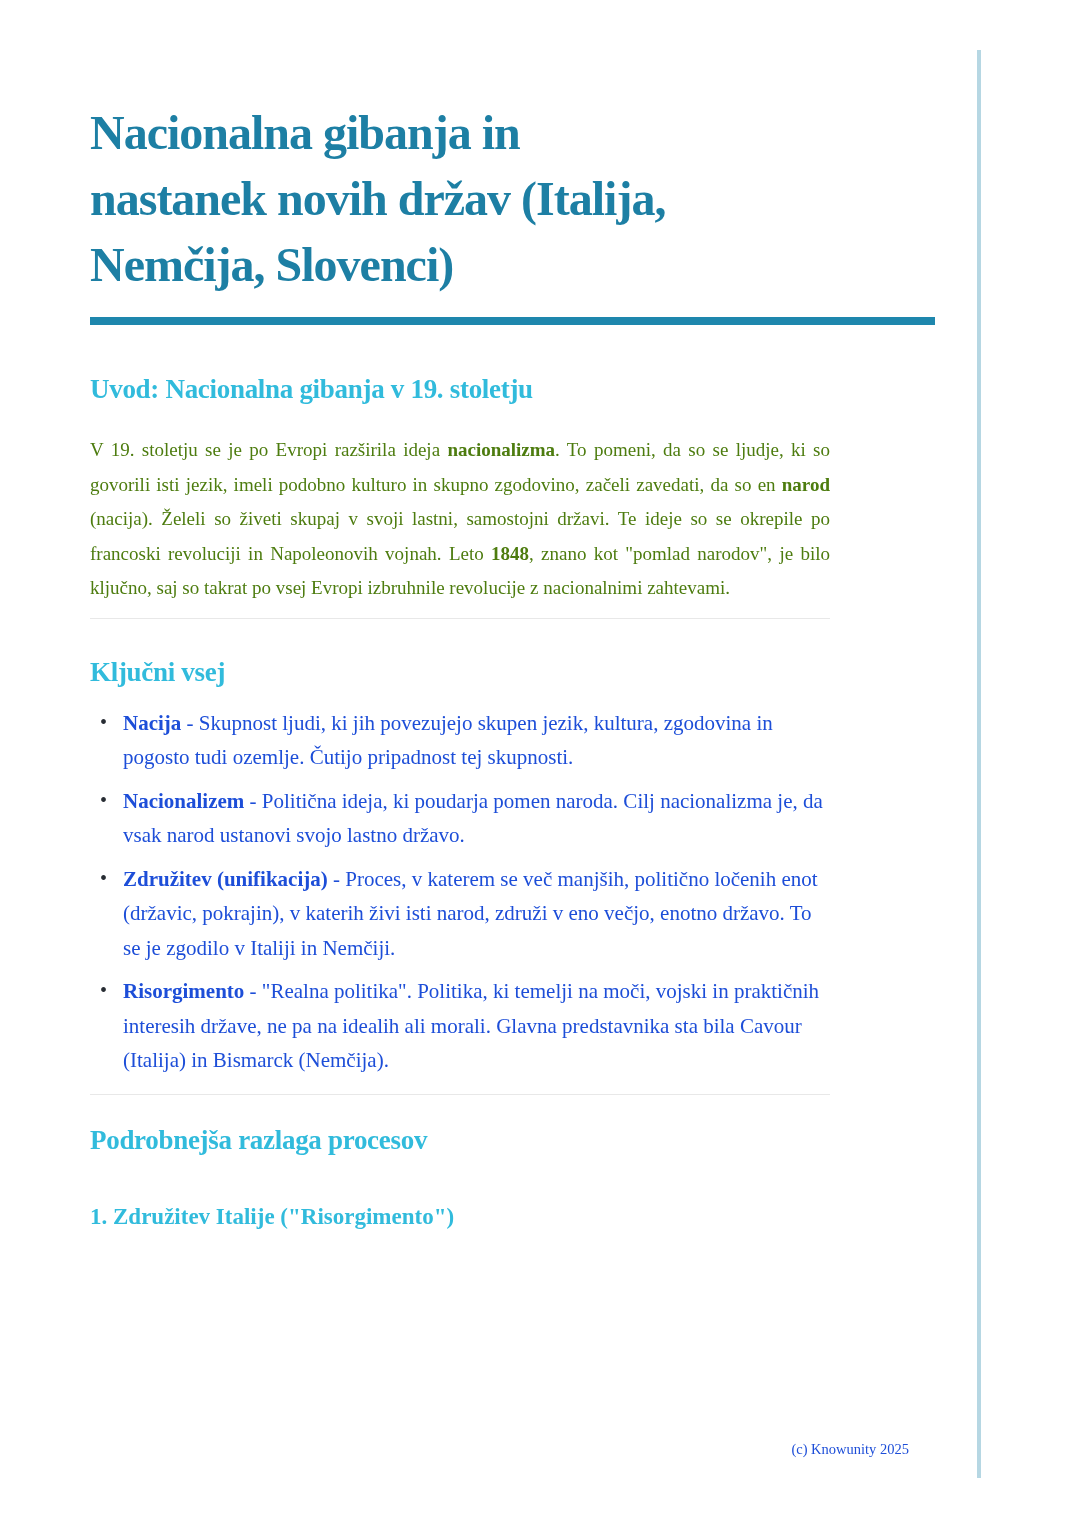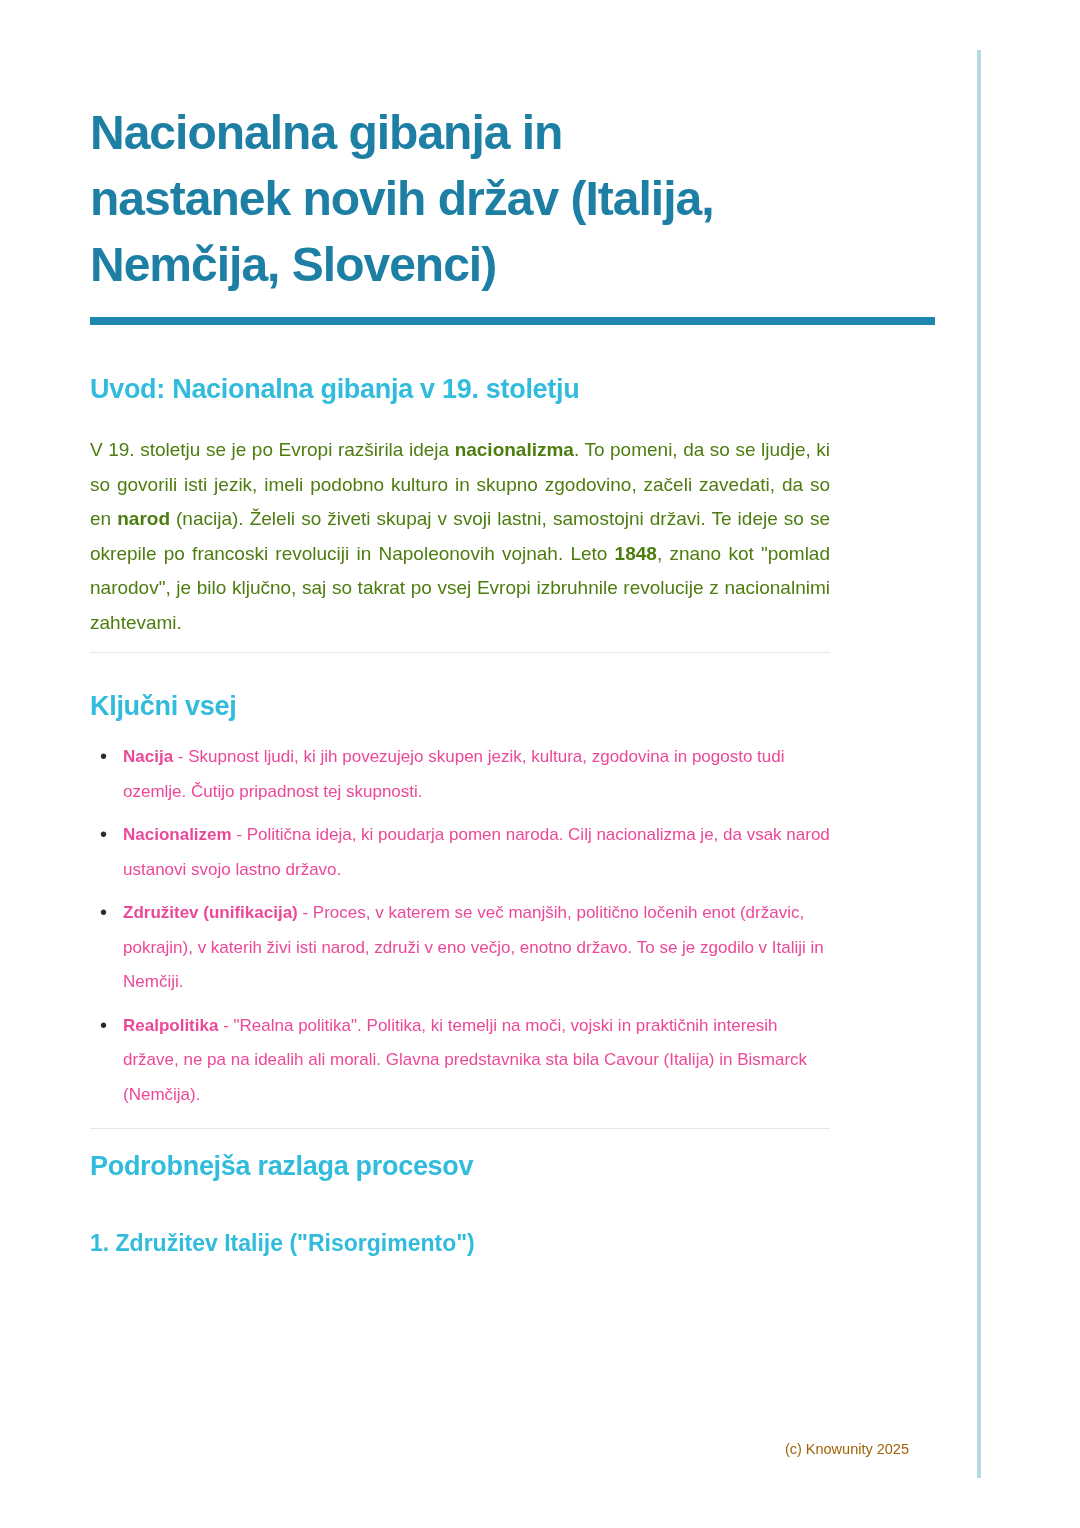--- a/index.html
+++ b/index.html
@@ -8,20 +8,21 @@
     padding: 0;
     background: #ffffff;
     font-family: "Liberation Sans", sans-serif;
   }
   .page {
     position: relative;
     width: 981px;
     height: 1528px;
     background: #ffffff;
     overflow: hidden;
+    font-family: Liberation Serif, serif;
   }
   .stripe {
     position: absolute;
     left: 977px;
     top: 50px;
     width: 51px;
     height: 1428px;
     background: #eaf3f9;
     border-left: 4px solid #b6d7e3;
   }
@@ -49,21 +50,21 @@
   .h2 {
     margin: 0;
     font-size: 27px;
     line-height: 34px;
     font-weight: 700;
     letter-spacing: -0.3px;
     color: #31bbdc;
   }
   .h2-uvod        { margin-top: 47px; }
   .h2-kljucni     { margin-top: 36px; }
-  .h2-podrobnejsa { margin-top: 20px; }
+  .h2-podrobnejsa { margin-top: 28px; }
   .h3 {
     margin: 46px 0 0 0;
     font-size: 23px;
     line-height: 28px;
     font-weight: 700;
     color: #31bbdc;
   }
   .body-text {
     margin: 27px 0 12px 0;
     width: 740px;
@@ -79,44 +80,44 @@
     width: 740px;
     margin: 0;
   }
   .d1 { margin-top: 1px; }
   .d2 { margin-top: 16px; }
   .terms {
     margin: 17px 0 0 0;
     padding: 0;
     list-style: none;
     width: 740px;
-    font-size: 17px;
+    font-size: 21px;
     line-height: 34.5px;
-    color: #ec4899;
+    color: #1d4ed8;
   }
   .terms li {
     position: relative;
     padding-left: 33px;
     margin-bottom: 9px;
   }
   .terms li::before {
     content: "\2022";
     position: absolute;
     left: 10px;
     top: -1px;
     font-size: 20px;
     color: #272c33;
   }
   .footer {
     position: absolute;
     top: 1440px;
     right: 72px;
     font-size: 14.5px;
     line-height: 18px;
-    color: #a16207;
+    color: #1d4ed8;
   }
 </style>
 </head>
 <body>
 
 <div class="page">
 
   <div class="stripe"></div>
 
   <main class="content">
@@ -134,21 +135,21 @@
     <p class="body-text"><span>V 19. stoletju se je po Evropi razširila ideja </span><strong>nacionalizma</strong><span>. To pomeni, da so se ljudje, ki so govorili isti jezik, imeli podobno kulturo in skupno zgodovino, začeli zavedati, da so en </span><strong>narod</strong><span> (nacija). Želeli so živeti skupaj v svoji lastni, samostojni državi. Te ideje so se okrepile po francoski revoluciji in Napoleonovih vojnah. Leto </span><strong>1848</strong><span>, znano kot "pomlad narodov", je bilo ključno, saj so takrat po vsej Evropi izbruhnile revolucije z nacionalnimi zahtevami.</span></p>
 
     <hr class="divider d1">
 
     <h2 class="h2 h2-kljucni">Ključni vsej</h2>
 
     <ul class="terms">
       <li><strong>Nacija</strong><span> - Skupnost ljudi, ki jih povezujejo skupen jezik, kultura, zgodovina in pogosto tudi ozemlje. Čutijo pripadnost tej skupnosti.</span></li>
       <li><strong>Nacionalizem</strong><span> - Politična ideja, ki poudarja pomen naroda. Cilj nacionalizma je, da vsak narod ustanovi svojo lastno državo.</span></li>
       <li><strong>Združitev (unifikacija)</strong><span> - Proces, v katerem se več manjših, politično ločenih enot (državic, pokrajin), v katerih živi isti narod, združi v eno večjo, enotno državo. To se je zgodilo v Italiji in Nemčiji.</span></li>
-      <li><strong>Realpolitika</strong><span> - "Realna politika". Politika, ki temelji na moči, vojski in praktičnih interesih države, ne pa na idealih ali morali. Glavna predstavnika sta bila Cavour (Italija) in Bismarck (Nemčija).</span></li>
+      <li><strong>Risorgimento</strong><span> - "Realna politika". Politika, ki temelji na moči, vojski in praktičnih interesih države, ne pa na idealih ali morali. Glavna predstavnika sta bila Cavour (Italija) in Bismarck (Nemčija).</span></li>
     </ul>
 
     <hr class="divider d2">
 
     <h2 class="h2 h2-podrobnejsa">Podrobnejša razlaga procesov</h2>
 
     <h3 class="h3">1. Združitev Italije ("Risorgimento")</h3>
 
   </main>
 

